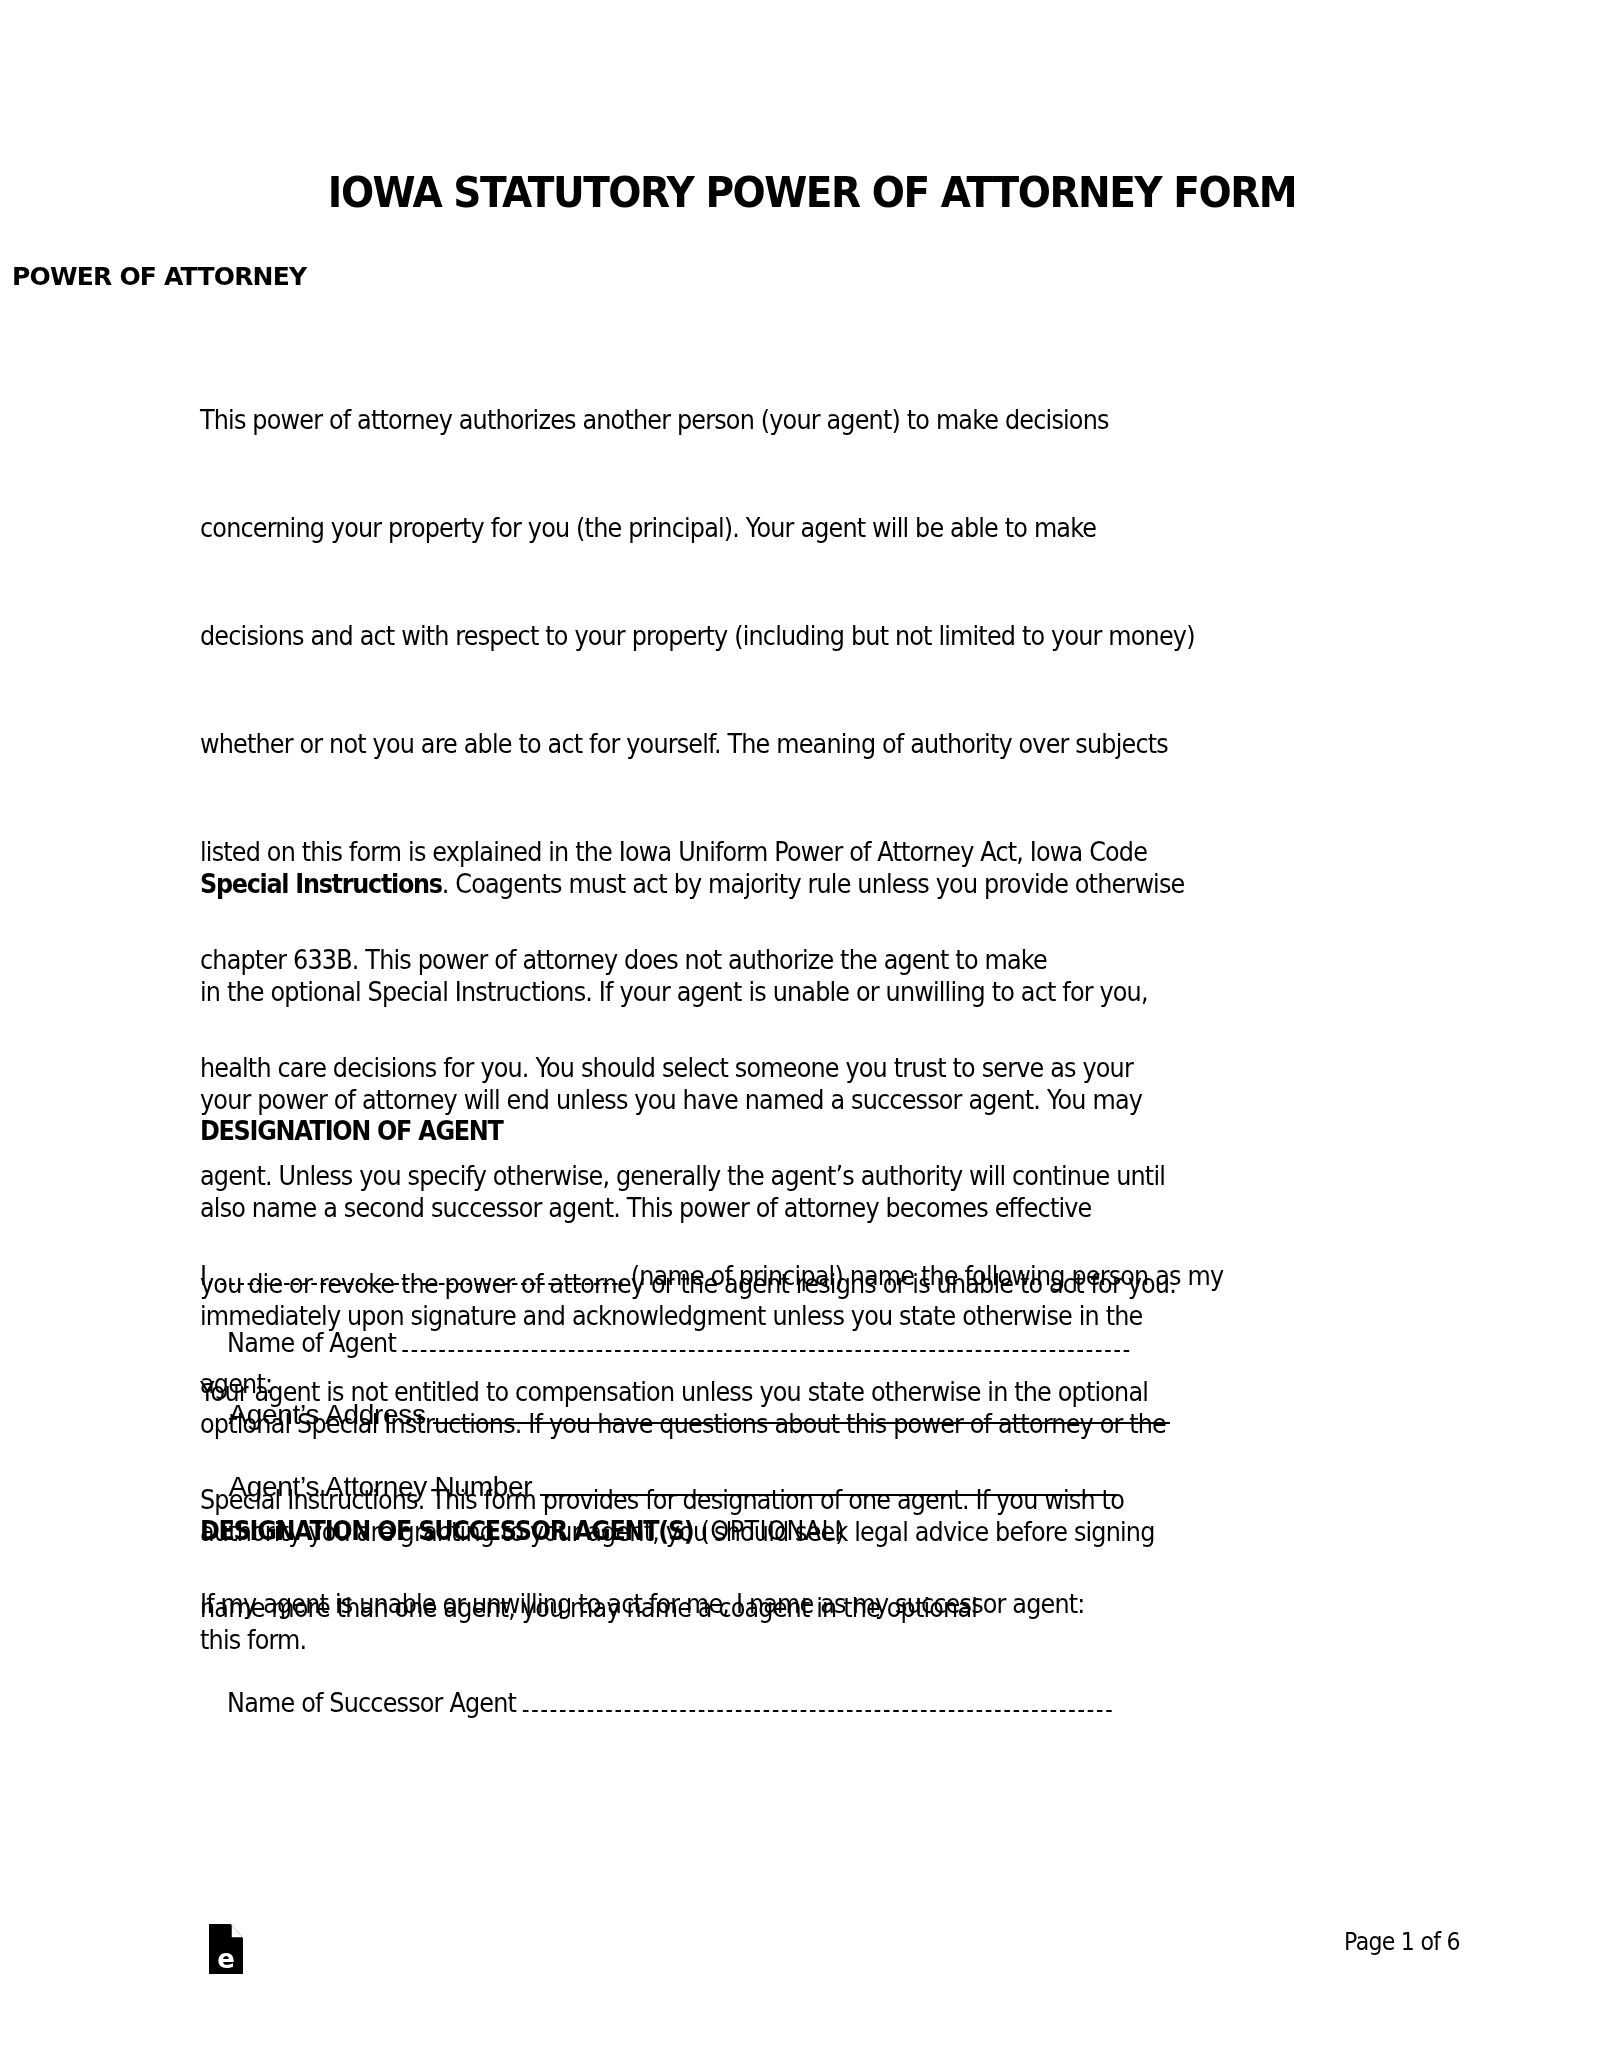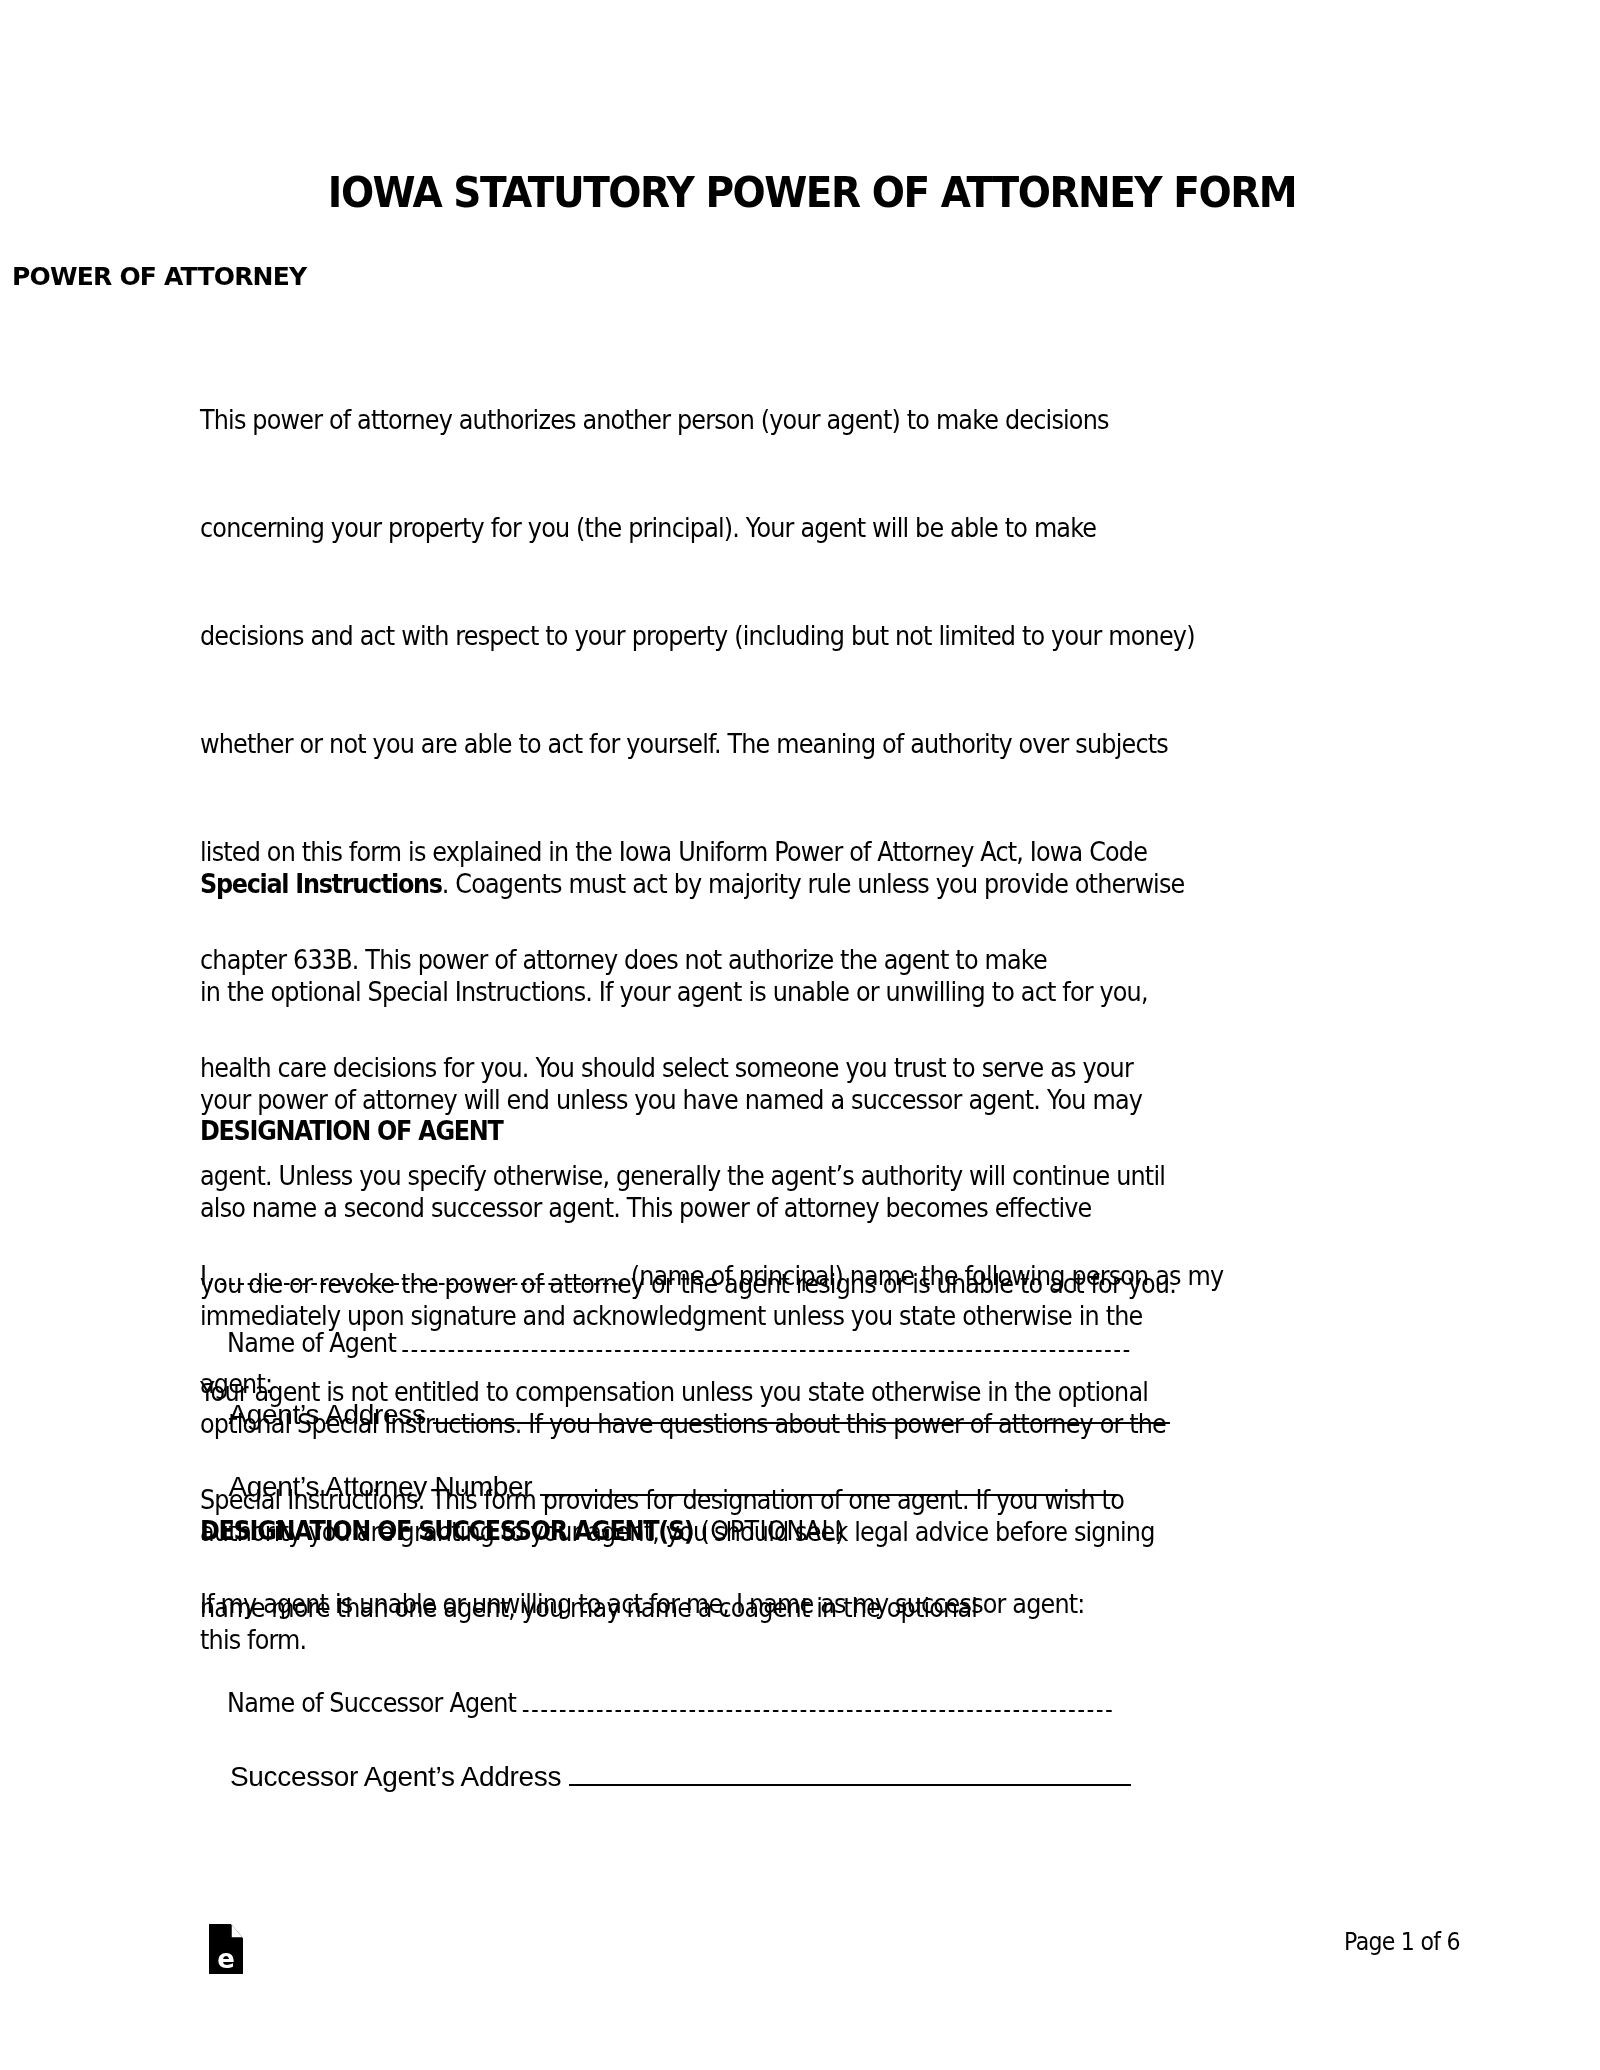--- a/index.html
+++ b/index.html
@@ -95,23 +95,20 @@
   </div>
 
   <div class="heading" style="top:1516px;"><span>DESIGNATION OF SUCCESSOR AGENT(S)</span> <span class="optional">(OPTIONAL)</span></div>
 
   <div class="block body-text" style="top:1586px;">If my agent is unable or unwilling to act for me, I name as my successor agent:</div>
 
   <div class="field-row dejavu" style="top:1656px;">
     <span>Name of Successor Agent</span> <span class="dash-line" style="width:640px;"></span>
   </div>
 
-  <div class="field-row" style="top:1728px;">
-    <span>Successor Agent’s Address</span> <span class="blank-line" style="width:562px;"></span>
-  </div>
 
 
   <div class="logo">
     <svg width="34" height="50" viewBox="0 0 34 50">
       <path d="M0 0 H22 L34 14 V50 H0 Z" fill="#000"></path>
       <path d="M22 0 L22 14 L34 14 Z" fill="#fff"></path>
       <path d="M22 1 L22 14 L33 14" fill="none" stroke="#000" stroke-width="1.5"></path>
       <text x="17" y="44" text-anchor="middle" font-family="DejaVu Sans, sans-serif" font-weight="bold" font-size="26" fill="#fff">e</text>
     </svg>
   </div>

